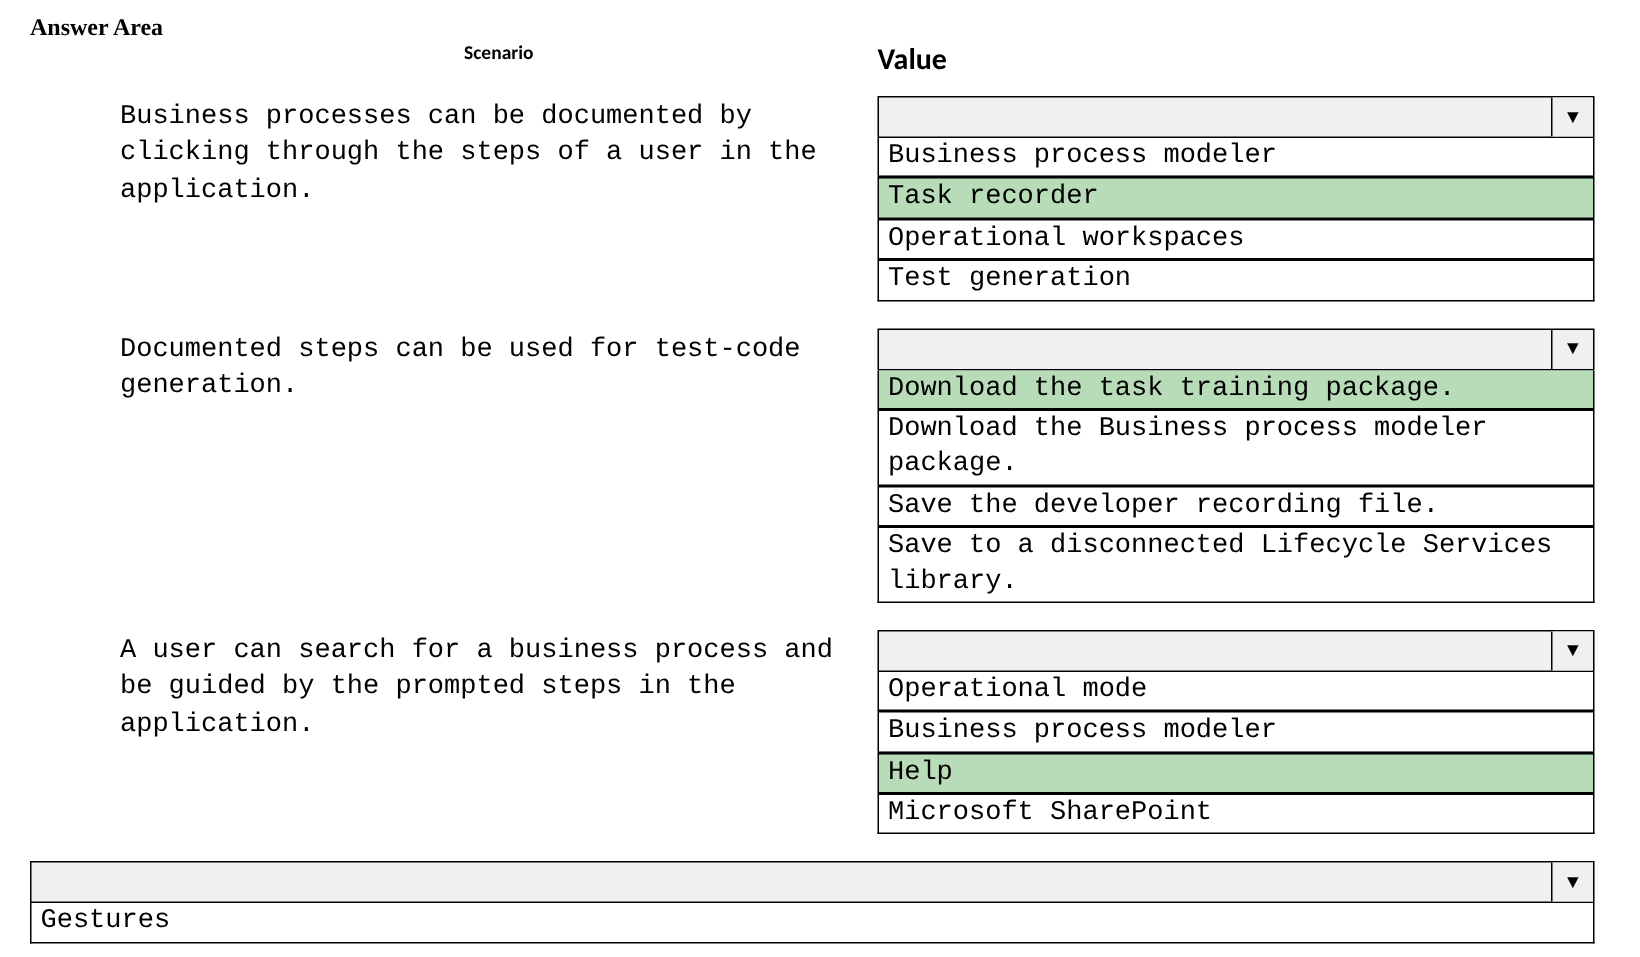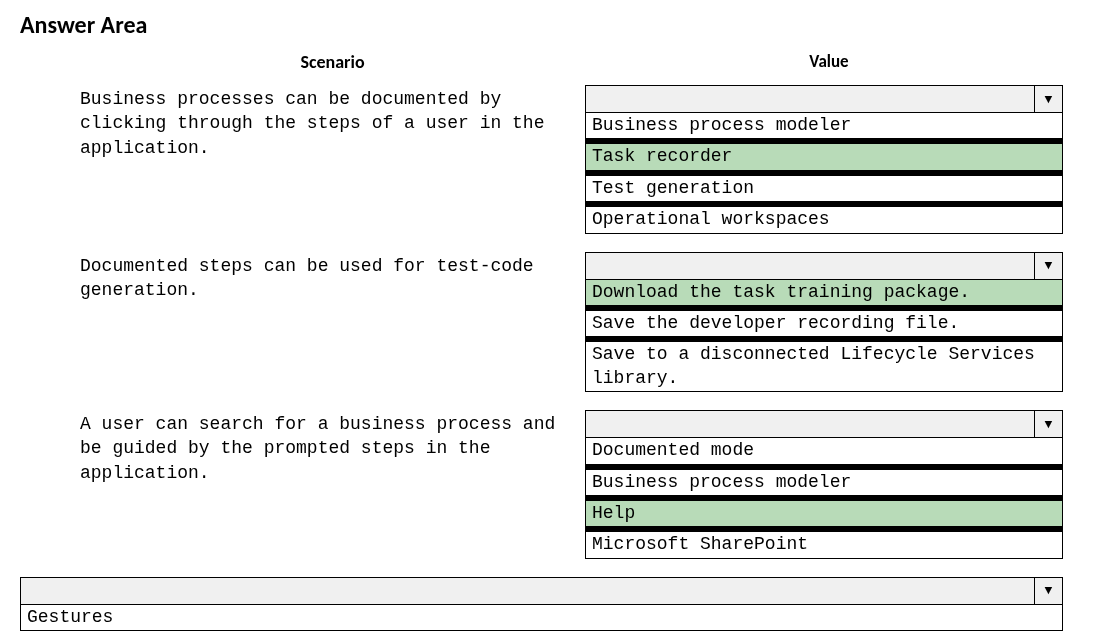--- a/index.html
+++ b/index.html
@@ -10,39 +10,38 @@
     body {
       font-family: Calibri, Arial, sans-serif;
       font-size: 18px;
       color: #000;
       background: #fff;
       padding: 10px 20px;
       width: 1093px;
     }
     .title {
       font-weight: bold;
-      font-size: 24px;
-      margin-bottom: 12px;
+      font-size: 16px;
+      font-family: Liberation Serif, serif;
     }
     .headers {
       display: flex;
       margin-bottom: 12px;
     }
     .header-scenario {
       width: 565px;
       text-align: center;
       font-weight: bold;
-      font-size: 18px;
+      font-size: 13px;
       padding-left: 60px;
     }
     .header-value {
       flex: 1;
-      text-align: center;
       font-weight: bold;
-      font-size: 17px;
+      font-size: 20px;
     }
     .row {
       display: flex;
       margin-bottom: 18px;
       align-items: flex-start;
       font-family: Liberation Mono, monospace;
     }
     .scenario-cell {
       width: 565px;
       padding-left: 60px;
@@ -71,21 +70,21 @@
       font-size: 13px;
       background: #f0f0f0;
     }
     .options-box {
       border: 1px solid #000;
       border-top: none;
     }
     .option-item {
       padding: 1px 6px;
       line-height: 1.3;
-      border-top: 6px solid #000000;
+      border-top: 2px solid #000000;
     }
     .option-item:first-child {
       border-top: none;
     }
     .option-item.highlighted {
       background: #b8dbb8;
     }
   </style>
 </head>
 <body>
@@ -100,46 +99,47 @@
 <div id="rows-container">
     <div class="row">
       <div class="scenario-cell">Business processes can be documented by clicking through the steps of a user in the application.</div>
       <div class="value-cell">
         <div class="dropdown-box">
           <div class="dropdown-arrow">▼</div>
         </div>
         <div class="options-box">
           <div class="option-item">Business process modeler</div>
           <div class="option-item highlighted">Task recorder</div>
+          <div class="option-item">Operational workspaces</div>
           <div class="option-item">Test generation</div>
-          <div class="option-item">Operational workspaces</div>
         </div>
       </div>
     </div>
     <div class="row">
       <div class="scenario-cell">Documented steps can be used for test-code generation.</div>
       <div class="value-cell">
         <div class="dropdown-box">
           <div class="dropdown-arrow">▼</div>
         </div>
         <div class="options-box">
           <div class="option-item highlighted">Download the task training package.</div>
+          <div class="option-item">Download the Business process modeler package.</div>
           <div class="option-item">Save the developer recording file.</div>
           <div class="option-item">Save to a disconnected Lifecycle Services library.</div>
         </div>
       </div>
     </div>
     <div class="row">
       <div class="scenario-cell">A user can search for a business process and be guided by the prompted steps in the application.</div>
       <div class="value-cell">
         <div class="dropdown-box">
           <div class="dropdown-arrow">▼</div>
         </div>
         <div class="options-box">
-          <div class="option-item">Documented mode</div>
+          <div class="option-item">Operational mode</div>
           <div class="option-item">Business process modeler</div>
           <div class="option-item highlighted">Help</div>
           <div class="option-item">Microsoft SharePoint</div>
         </div>
       </div>
     </div>
     <div class="row">
       <div class="value-cell">
         <div class="dropdown-box">
           <div class="dropdown-arrow">▼</div>

